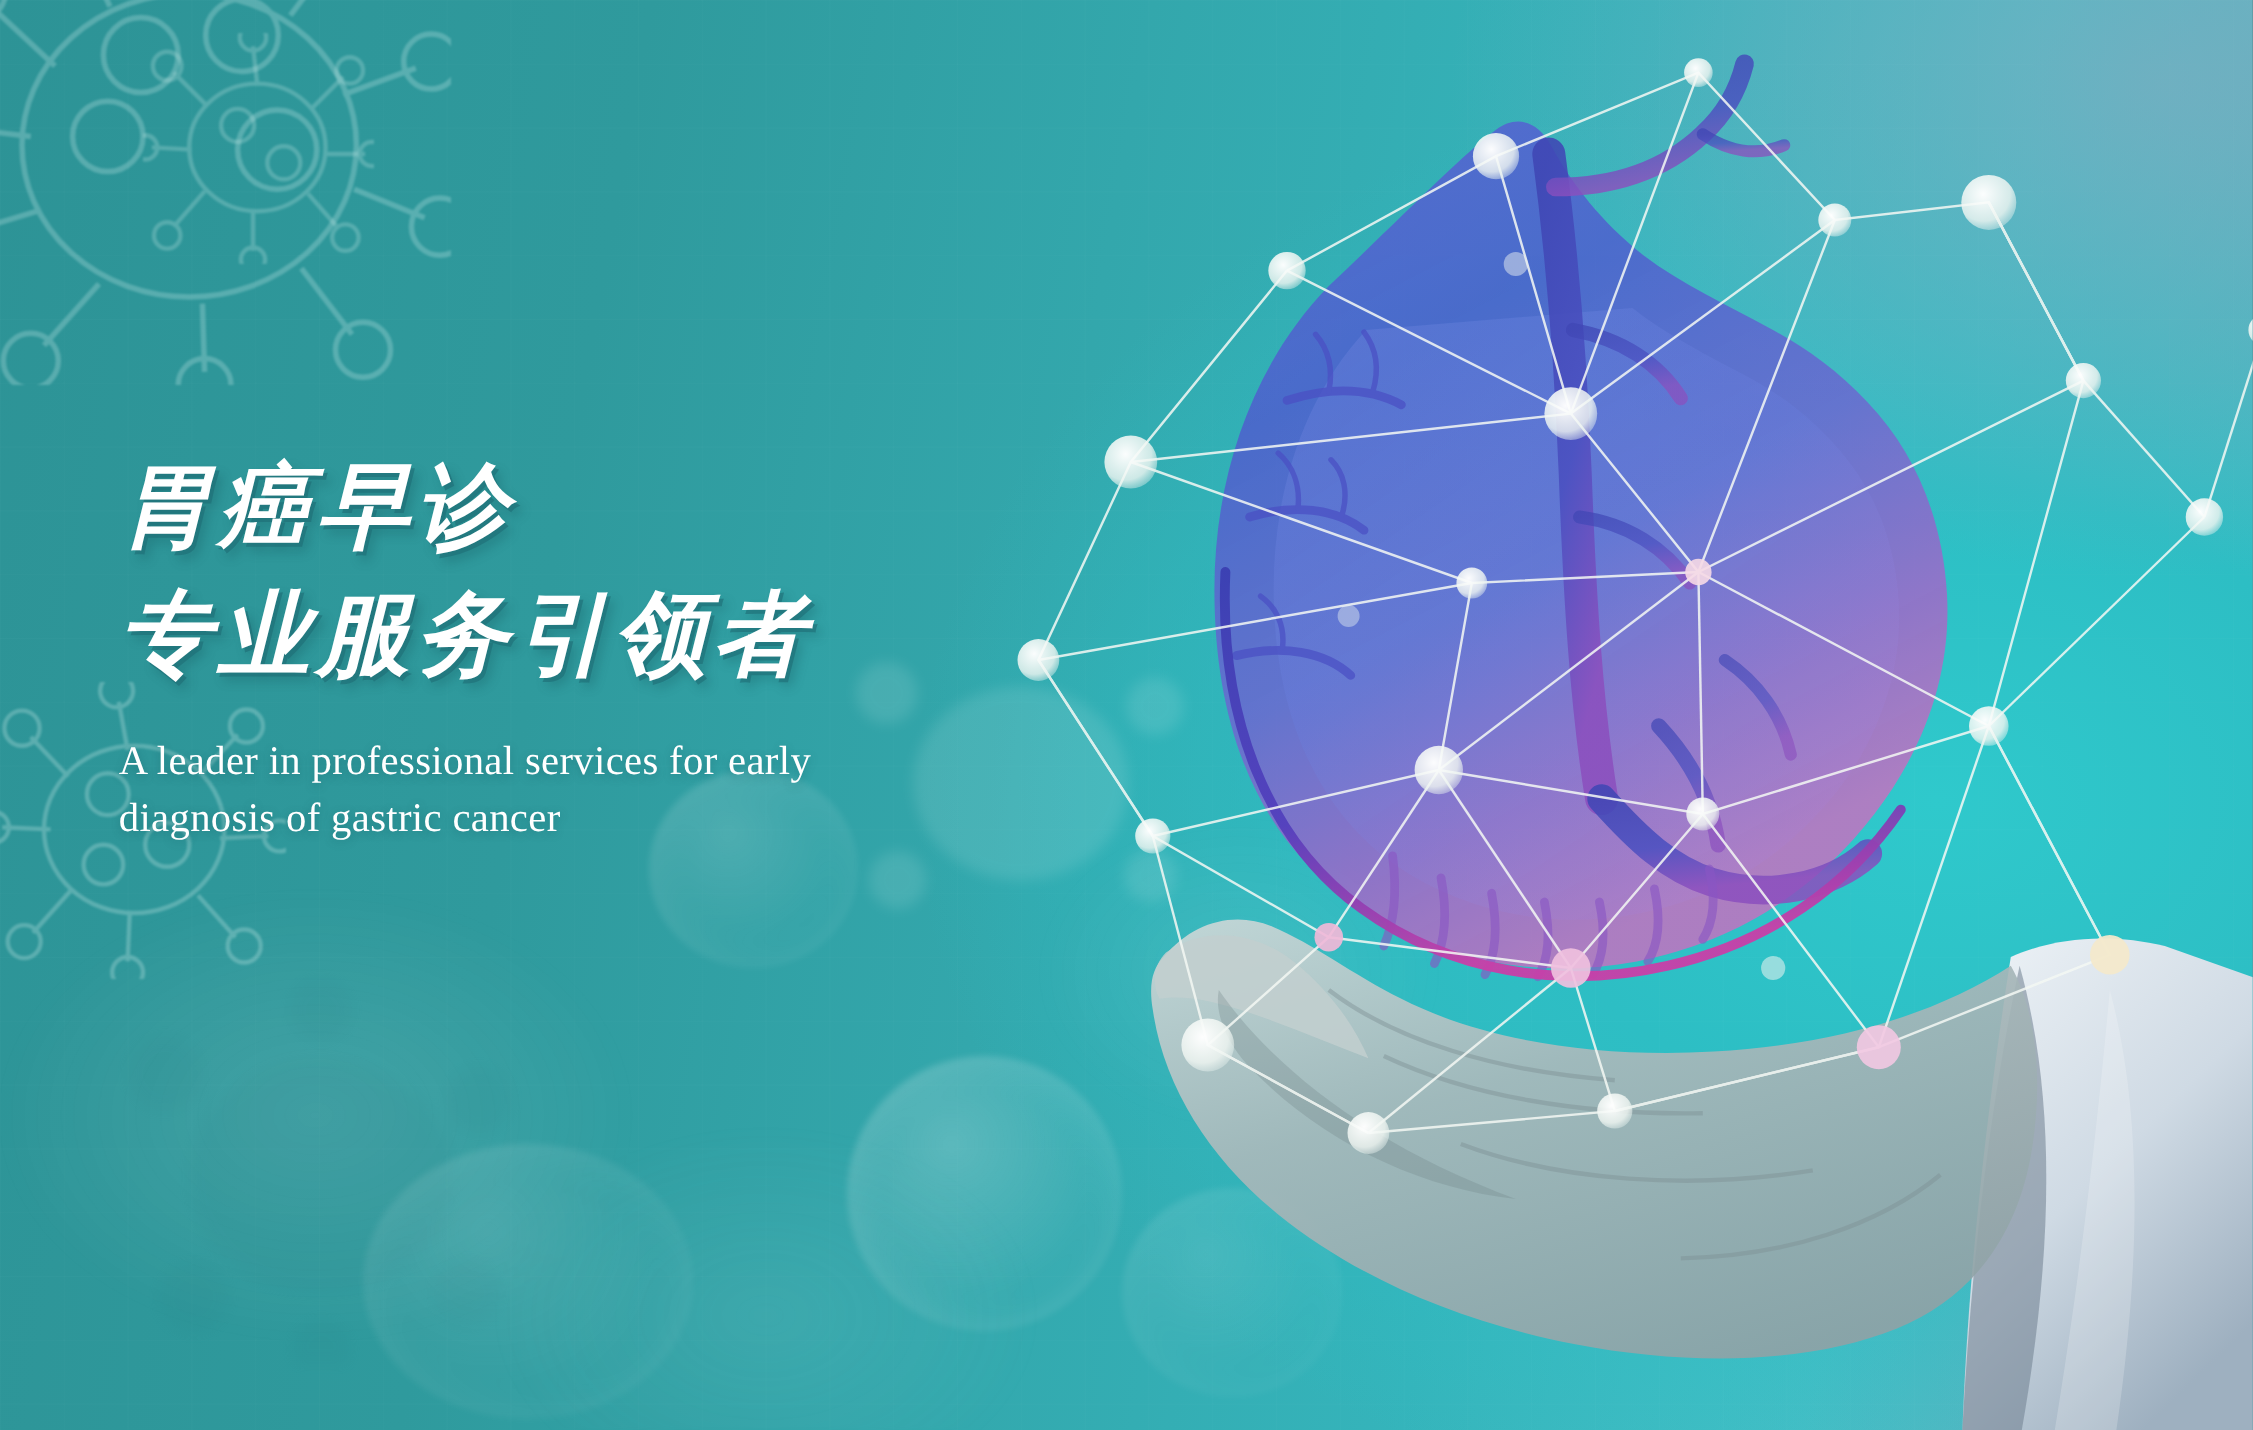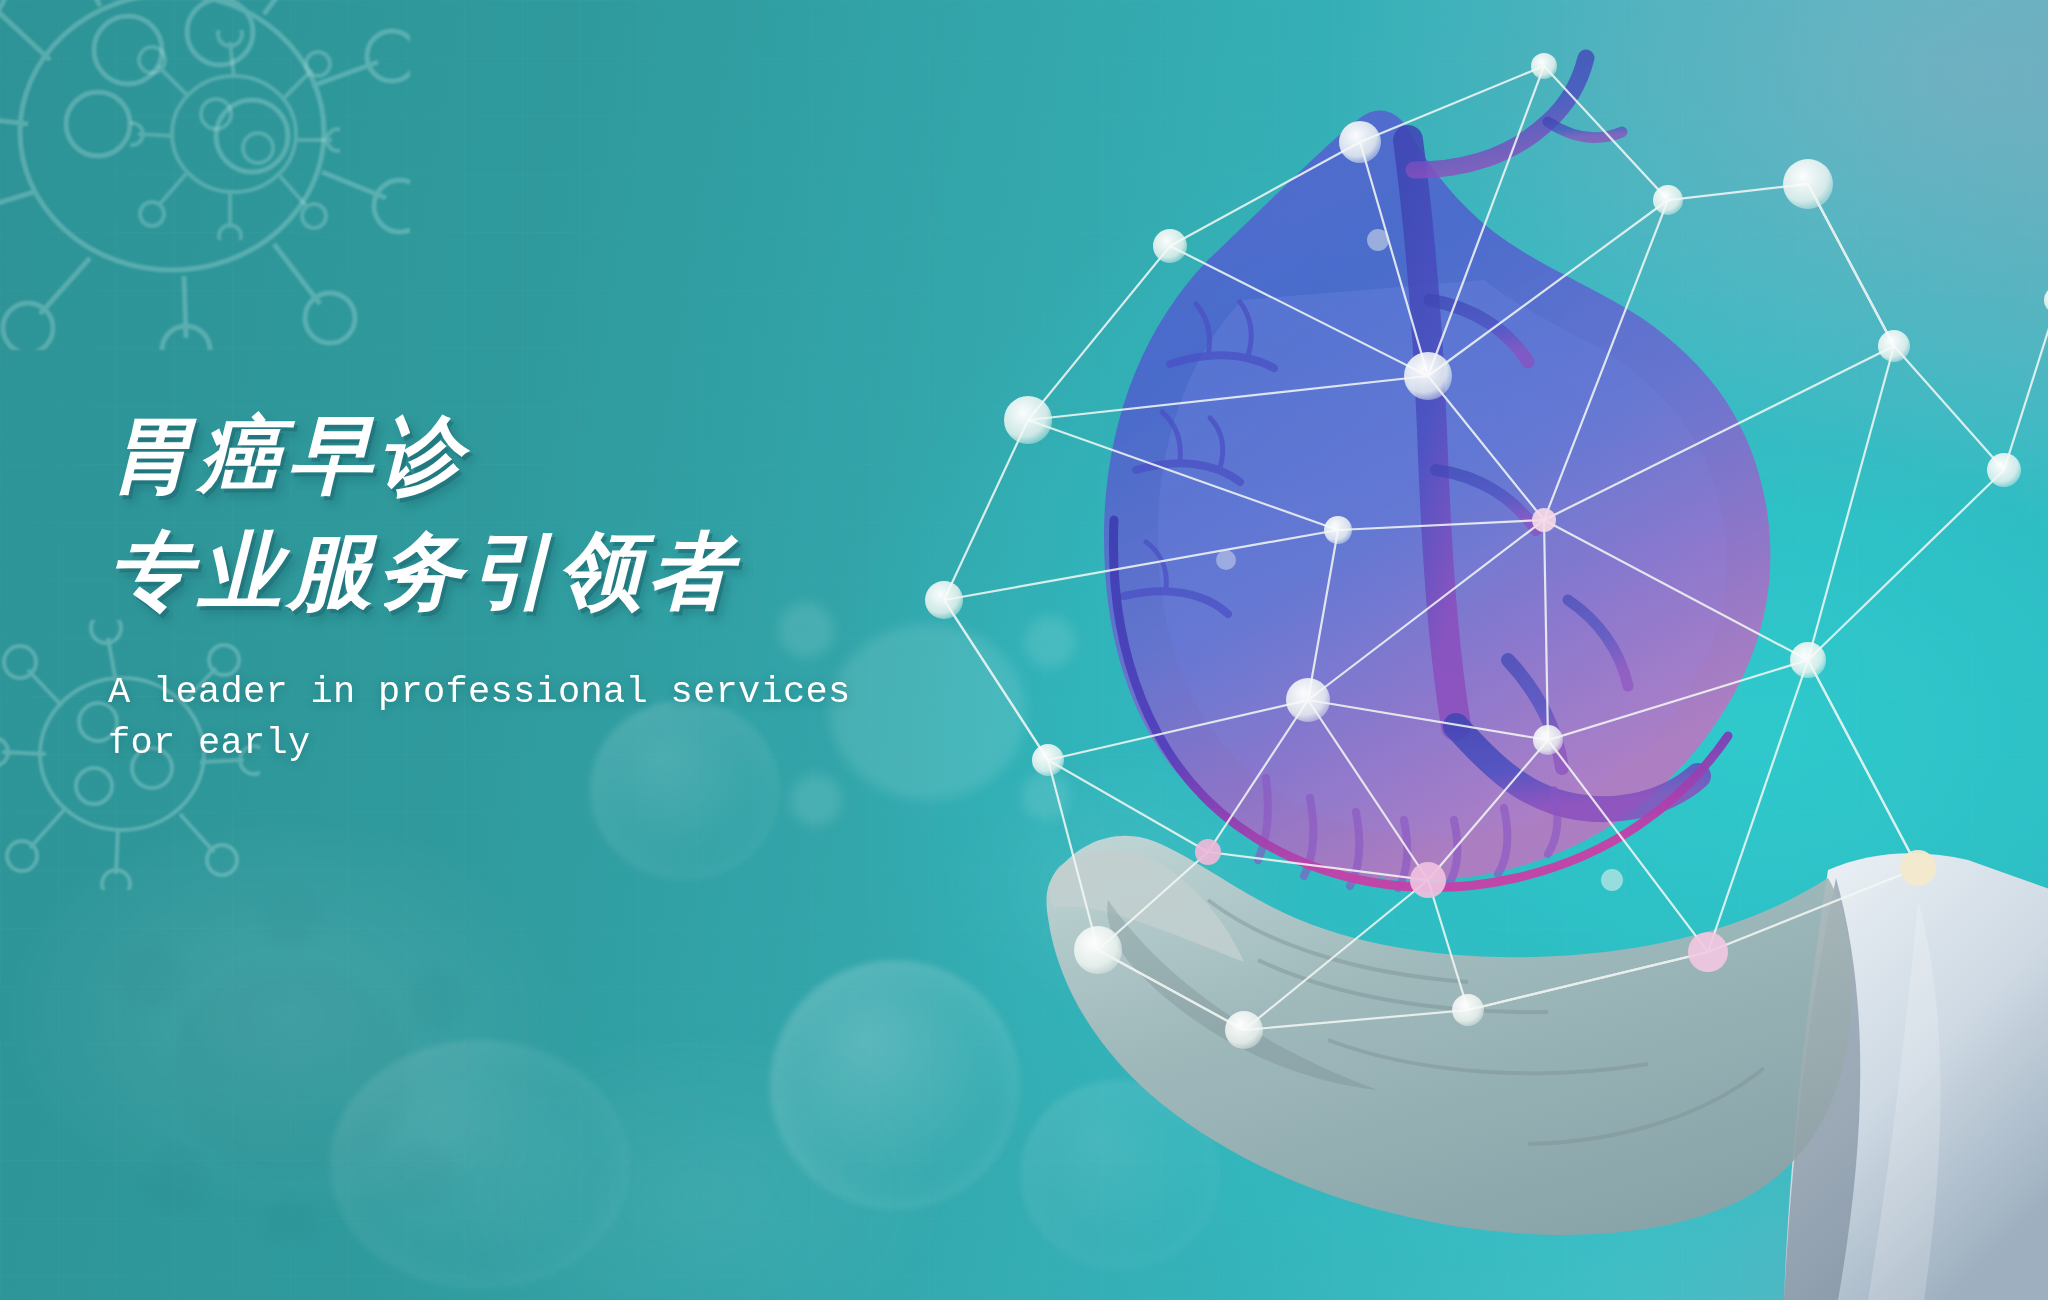--- a/index.html
+++ b/index.html
@@ -5,21 +5,21 @@
   html, body {
     margin: 0;
     padding: 0;
     background: #1d7f86;
   }
   #banner {
     position: relative;
     width: 2048px;
     height: 1300px;
     overflow: hidden;
-    font-family: Liberation Mono, monospace;
+    font-family: Liberation Serif, serif;
     background: #737373;
   }
 
   
   .bg-base {
     position: absolute;
     inset: 0;
     background:
       radial-gradient(ellipse 1500px 1100px at 86% 56%, #2fc9cc 0%, #2dbec4 26%, rgba(45,176,184,0) 62%),
       linear-gradient(100deg, #2d9396 0%, #2f9a9d 26%, #33a7ac 46%, #35b4bb 66%, #46bfc6 82%, #6aafbd 100%);
@@ -447,16 +447,17 @@
         <circle cx="704" cy="880" r="11" fill="#eef4f1" opacity=".55"></circle>
       </g>
     </svg>
   </div>
 
   <div class="copy">
     <div class="headline">胃癌早诊</div>
     <div class="headline headline-2">专业服务引领者</div>
     <div class="subhead">
       <div>A leader in professional services for early</div>
+      <div>diagnosis of gastric cancer</div>
     </div>
   </div>
 
 </div>
 
 </body></html>

